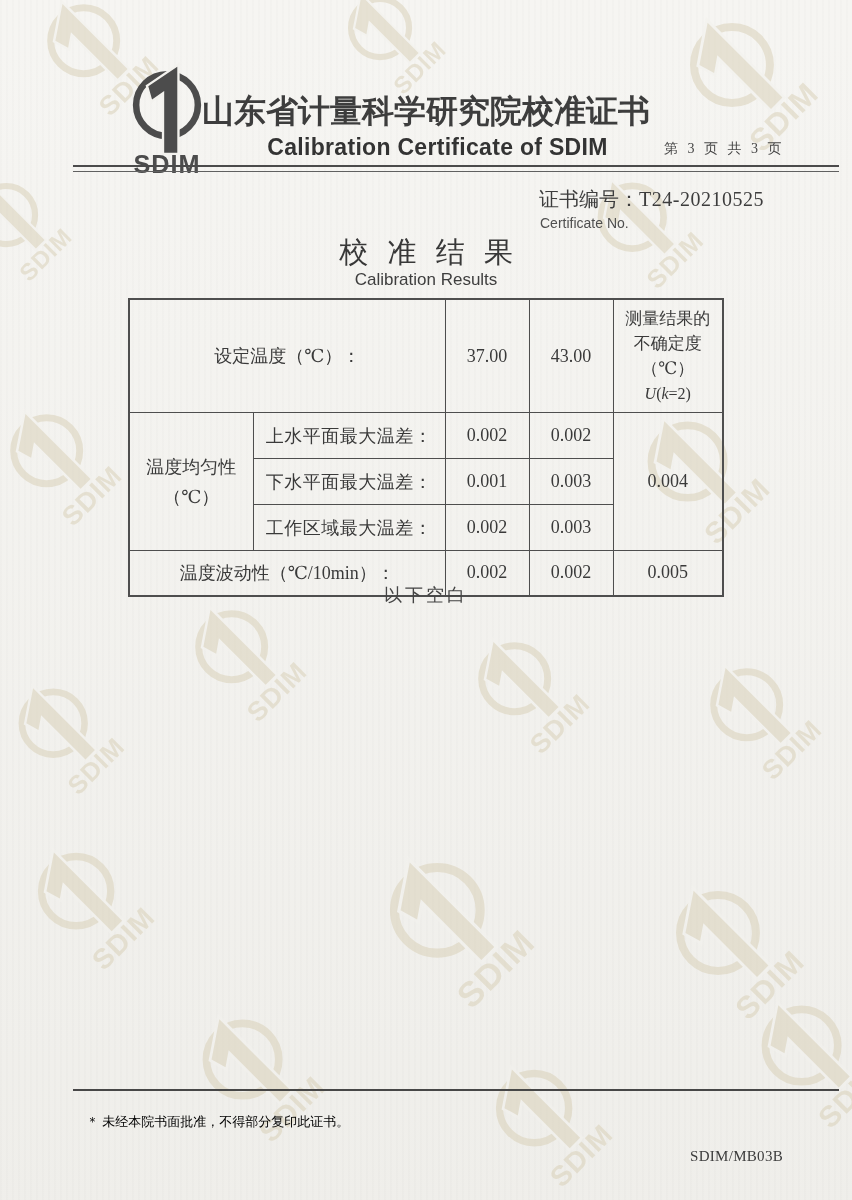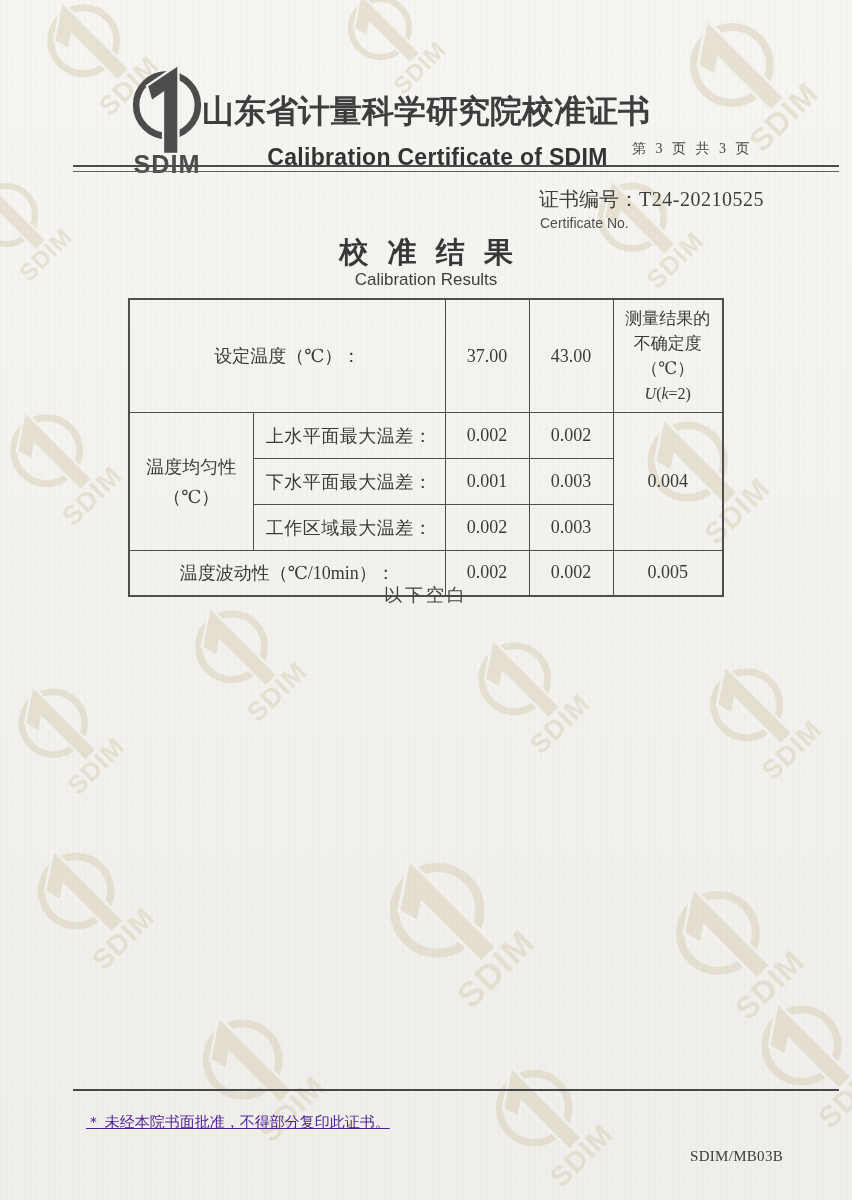--- a/index.html
+++ b/index.html
@@ -28,45 +28,45 @@
   .watermark{position:absolute;color:var(--watermark);opacity:.5;transform:translate(-50%,-50%) rotate(-45deg);}
 
   
   .header-logo{left:120px;top:62px;width:94px;height:116px;color:#4c4c4c;z-index:2;}
   .title-cn{
     left:196px;top:90px;width:460px;
     font-size:32px;font-weight:600;letter-spacing:0px;
     text-align:center;white-space:nowrap;z-index:2;
   }
   .title-en{
-    left:240px;top:144px;width:395px;
+    left:240px;top:134px;width:395px;
     font-family:"Liberation Sans","DejaVu Sans",sans-serif;
     font-weight:bold;font-size:23px;letter-spacing:.3px;
     text-align:center;white-space:nowrap;color:#333;z-index:2;
   }
   .page-info{
-    left:632px;top:140px;font-size:14px;letter-spacing:3px;color:#464646;z-index:2;white-space:nowrap;text-align:right;
+    left:664px;top:140px;font-size:14px;letter-spacing:3px;color:#464646;z-index:2;white-space:nowrap;text-align:right;
   }
   .header-rule{
     left:73px;top:165px;width:766px;height:7px;
     border-top:2.5px solid #4b4b4b;border-bottom:1.8px solid #606060;z-index:2;
   }
 
   
   .cert-line{left:539px;top:186px;font-size:20px;white-space:nowrap;z-index:2;}
   .cert-line .cert-value{letter-spacing:.5px;}
   .cert-en{
     left:540px;top:215px;font-size:14px;color:#4f4f4f;
     font-family:"Liberation Sans","DejaVu Sans",sans-serif;z-index:2;
   }
 
   
   .results-title{
     left:0;top:233px;width:852px;text-align:center;
-    font-size:29px;font-weight:bold;letter-spacing:6px;text-indent:6px;color:#383838;z-index:2;
+    font-size:29px;font-weight:normal;letter-spacing:6px;text-indent:6px;color:#383838;z-index:2;
   }
   .results-sub{
     left:0;top:270px;width:852px;text-align:center;
     font-family:"Liberation Sans","DejaVu Sans",sans-serif;
     font-size:17px;color:#3e3e3e;z-index:2;
   }
 
   
   table.results{
     position:absolute;left:128px;top:298px;width:594px;
@@ -89,21 +89,21 @@
   .uniformity-cell{line-height:30px;}
 
   
   .blank-note{
     left:0;top:583px;width:852px;text-align:center;
     font-size:18px;letter-spacing:3px;color:#444;z-index:2;
   }
 
   
   .footer-rule{left:73px;top:1089px;width:766px;height:2px;background:#474747;z-index:2;}
-  .footer-notes{left:86px;top:1109px;font-size:15px;line-height:26px;color:#4c1d95;z-index:2;text-decoration:underline;}
+  .footer-notes{left:86px;top:1109px;font-size:13px;line-height:26px;color:#000000;z-index:2;}
   .form-code{left:690px;top:1148px;font-size:15px;color:#3c3c3c;letter-spacing:.3px;z-index:2;}
 </style>
 </head>
 <body>
 
 <svg width="0" height="0" style="position:absolute" aria-hidden="true">
   <symbol id="sdim-logo" viewBox="0 0 100 124">
     <circle cx="50" cy="46" r="33" fill="none" stroke="currentColor" stroke-width="7"></circle>
     <path d="M30 26 L61 5 L61 97 L47 97 L47 31 L34 40 Z" fill="currentColor" stroke="var(--paper)" stroke-width="5" paint-order="stroke"></path>
     <text x="50" y="119" text-anchor="middle" font-size="27" font-weight="bold" letter-spacing="1" font-family="Liberation Sans, DejaVu Sans, sans-serif" fill="currentColor">SDIM</text>

